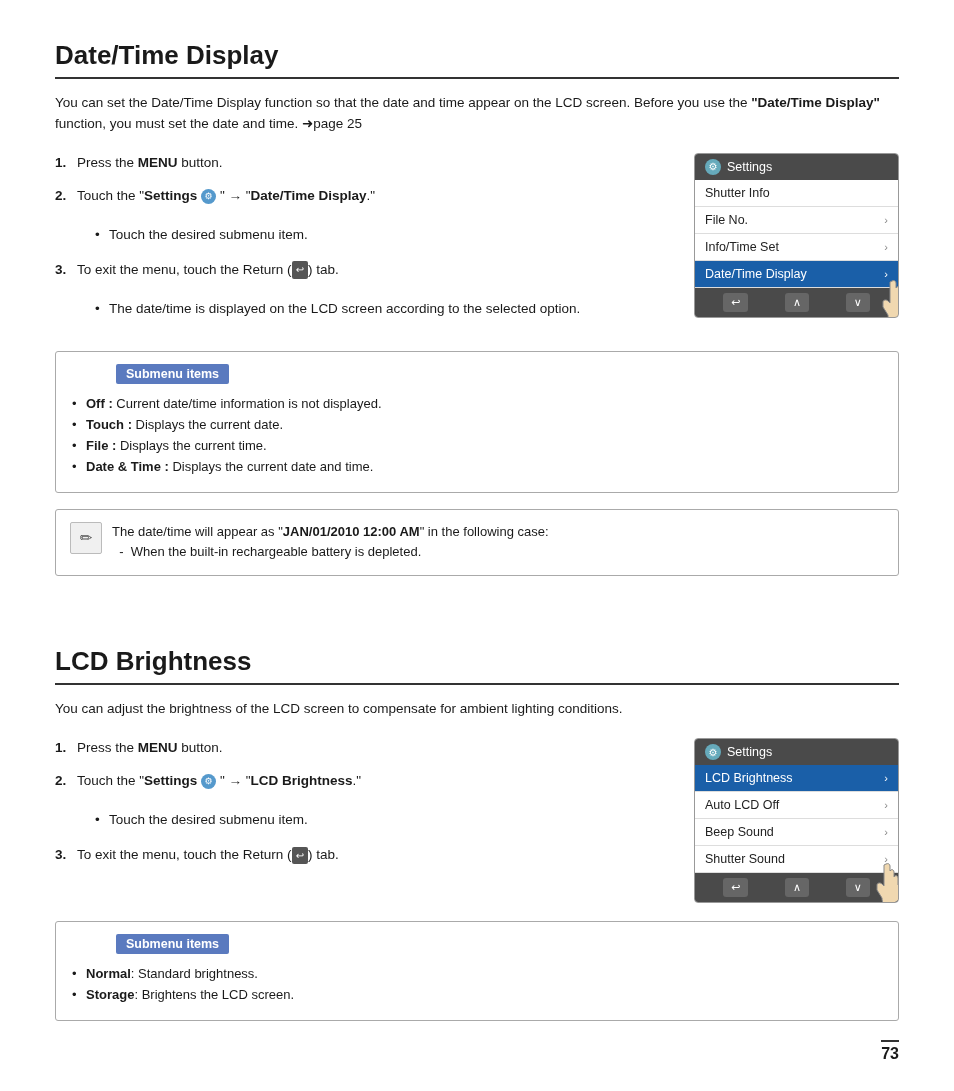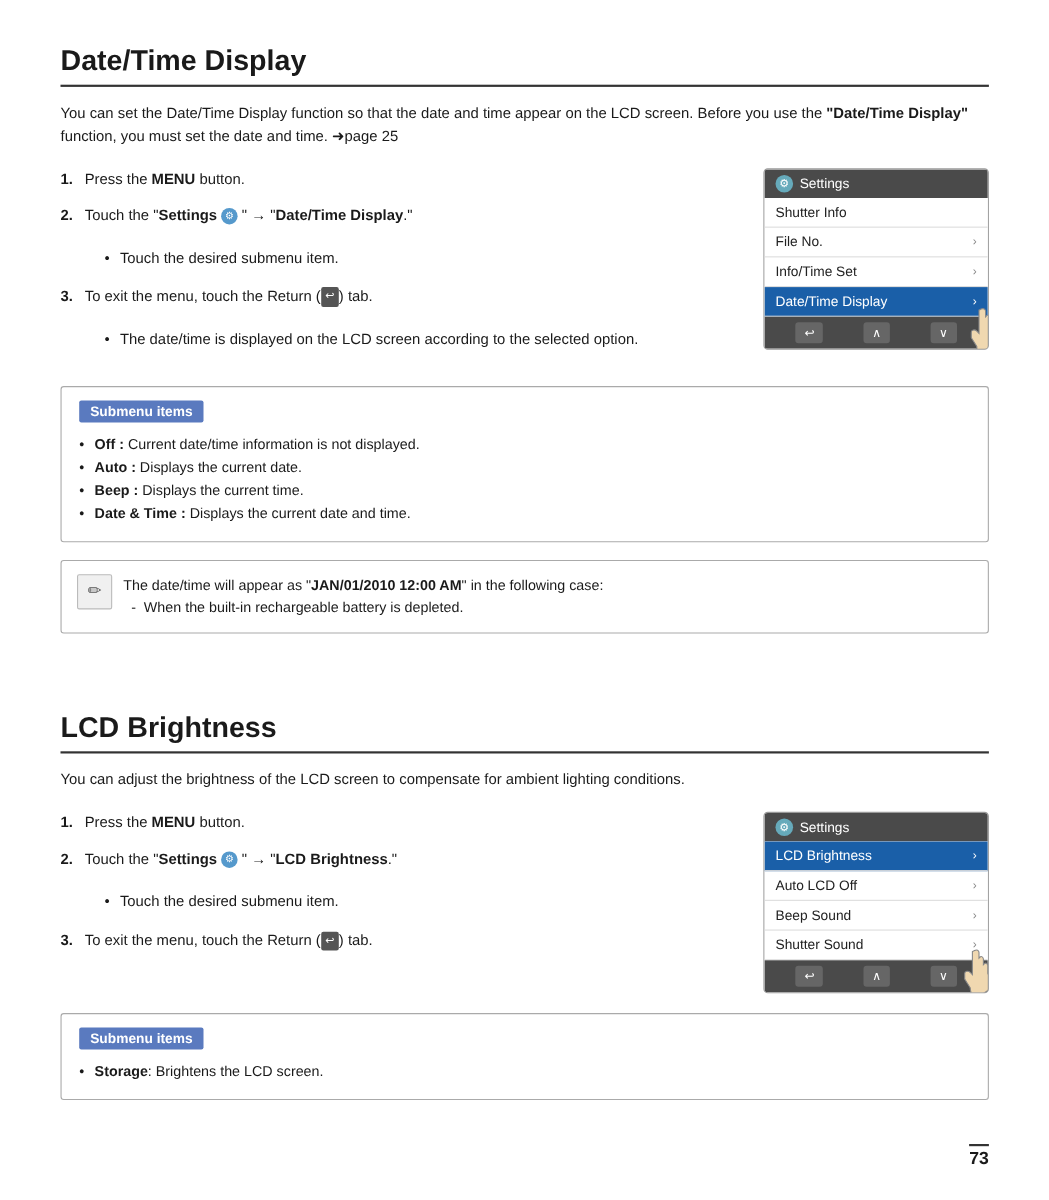--- a/index.html
+++ b/index.html
@@ -183,20 +183,21 @@
 
     .submenu-label {
       background: #5a7abf;
       color: #fff;
       font-size: 12.5px;
       font-weight: bold;
       padding: 3px 10px;
       border-radius: 2px;
       display: inline-block;
       margin-bottom: 10px;
+      margin-left: 44px;
     }
 
     .submenu-list {
       list-style: none;
       padding: 0;
     }
 
     .submenu-list li {
       font-size: 13px;
       line-height: 1.6;
@@ -348,22 +349,22 @@
         <path d="M20 40 C20 44 22 48 24 48 C26 48 36 44 38 40 L40 28 C40 26 38 25 37 26 L36 27 L36 20 C36 18 34 17 33 18 L32 19 L32 14 C32 12 30 11 29 12 L28 13 L28 8 C28 6 26 5 24 6 L22 7 L22 28 L20 26 C18 24 15 25 15 27 L15 32 Z" fill="#f0d8b0" stroke="#888" stroke-width="1"></path>
       </svg>
     </div>
 
   </div>
 
   <div class="submenu-box">
     <div class="submenu-label">Submenu items</div>
     <ul class="submenu-list">
       <li><strong>Off :</strong> Current date/time information is not displayed.</li>
-      <li><strong>Auto :</strong> Displays the current date.</li>
-      <li><strong>Beep :</strong> Displays the current time.</li>
+      <li><strong>Touch :</strong> Displays the current date.</li>
+      <li><strong>File :</strong> Displays the current time.</li>
       <li><strong>Date &amp; Time :</strong> Displays the current date and time.</li>
     </ul>
   </div>
 
   <div class="note-box">
     <div class="note-icon">✏</div>
     <div class="note-content">
       The date/time will appear as "<span class="highlight">JAN/01/2010 12:00 AM</span>" in the following case:<br>
       &nbsp;&nbsp;- &nbsp;When the built-in rechargeable battery is depleted.
     </div>
@@ -440,20 +441,21 @@
       <svg class="hand-svg" viewBox="0 0 48 52" fill="none" xmlns="http://www.w3.org/2000/svg" style="right:-12px; bottom:-8px;">
         <path d="M20 40 C20 44 22 48 24 48 C26 48 36 44 38 40 L40 28 C40 26 38 25 37 26 L36 27 L36 20 C36 18 34 17 33 18 L32 19 L32 14 C32 12 30 11 29 12 L28 13 L28 8 C28 6 26 5 24 6 L22 7 L22 28 L20 26 C18 24 15 25 15 27 L15 32 Z" fill="#f0d8b0" stroke="#888" stroke-width="1"></path>
       </svg>
     </div>
 
   </div>
 
   <div class="submenu-box">
     <div class="submenu-label">Submenu items</div>
     <ul class="submenu-list">
+      <li><strong>Normal</strong>: Standard brightness.</li>
       <li><strong>Storage</strong>: Brightens the LCD screen.</li>
     </ul>
   </div>
 
 </div>
 
 <div class="page-number">
   <div class="page-number-line">73</div>
 </div>
 

